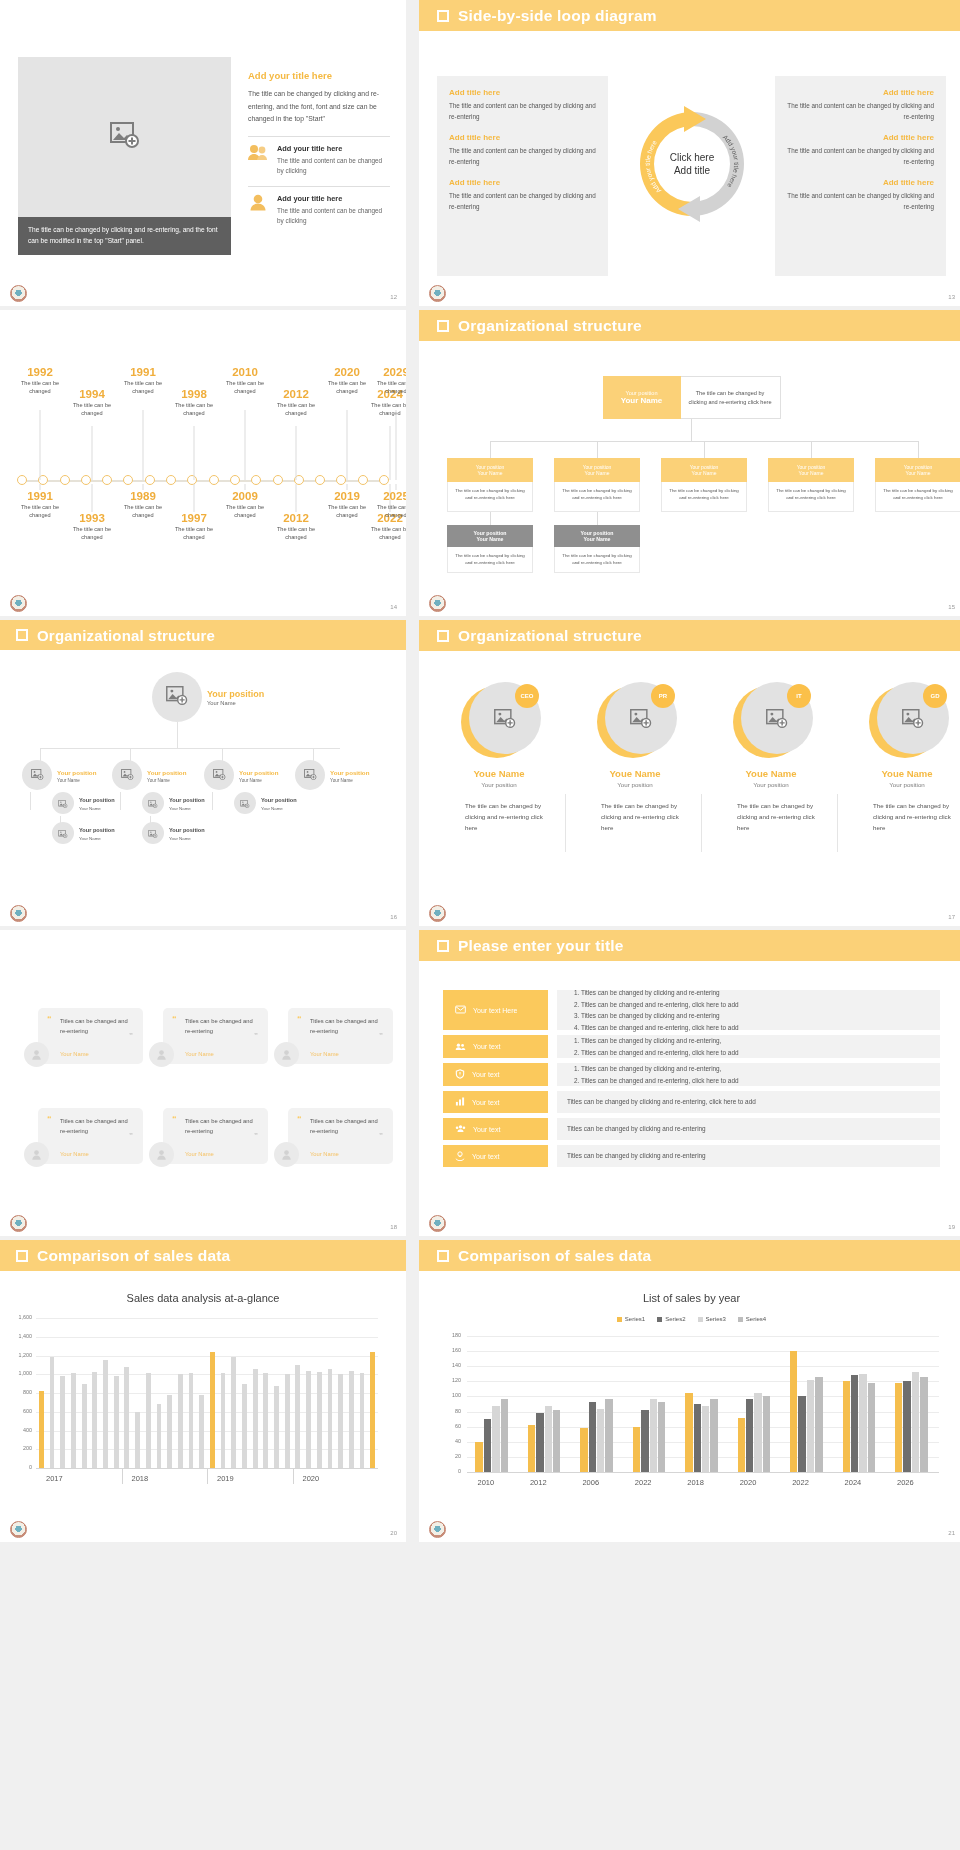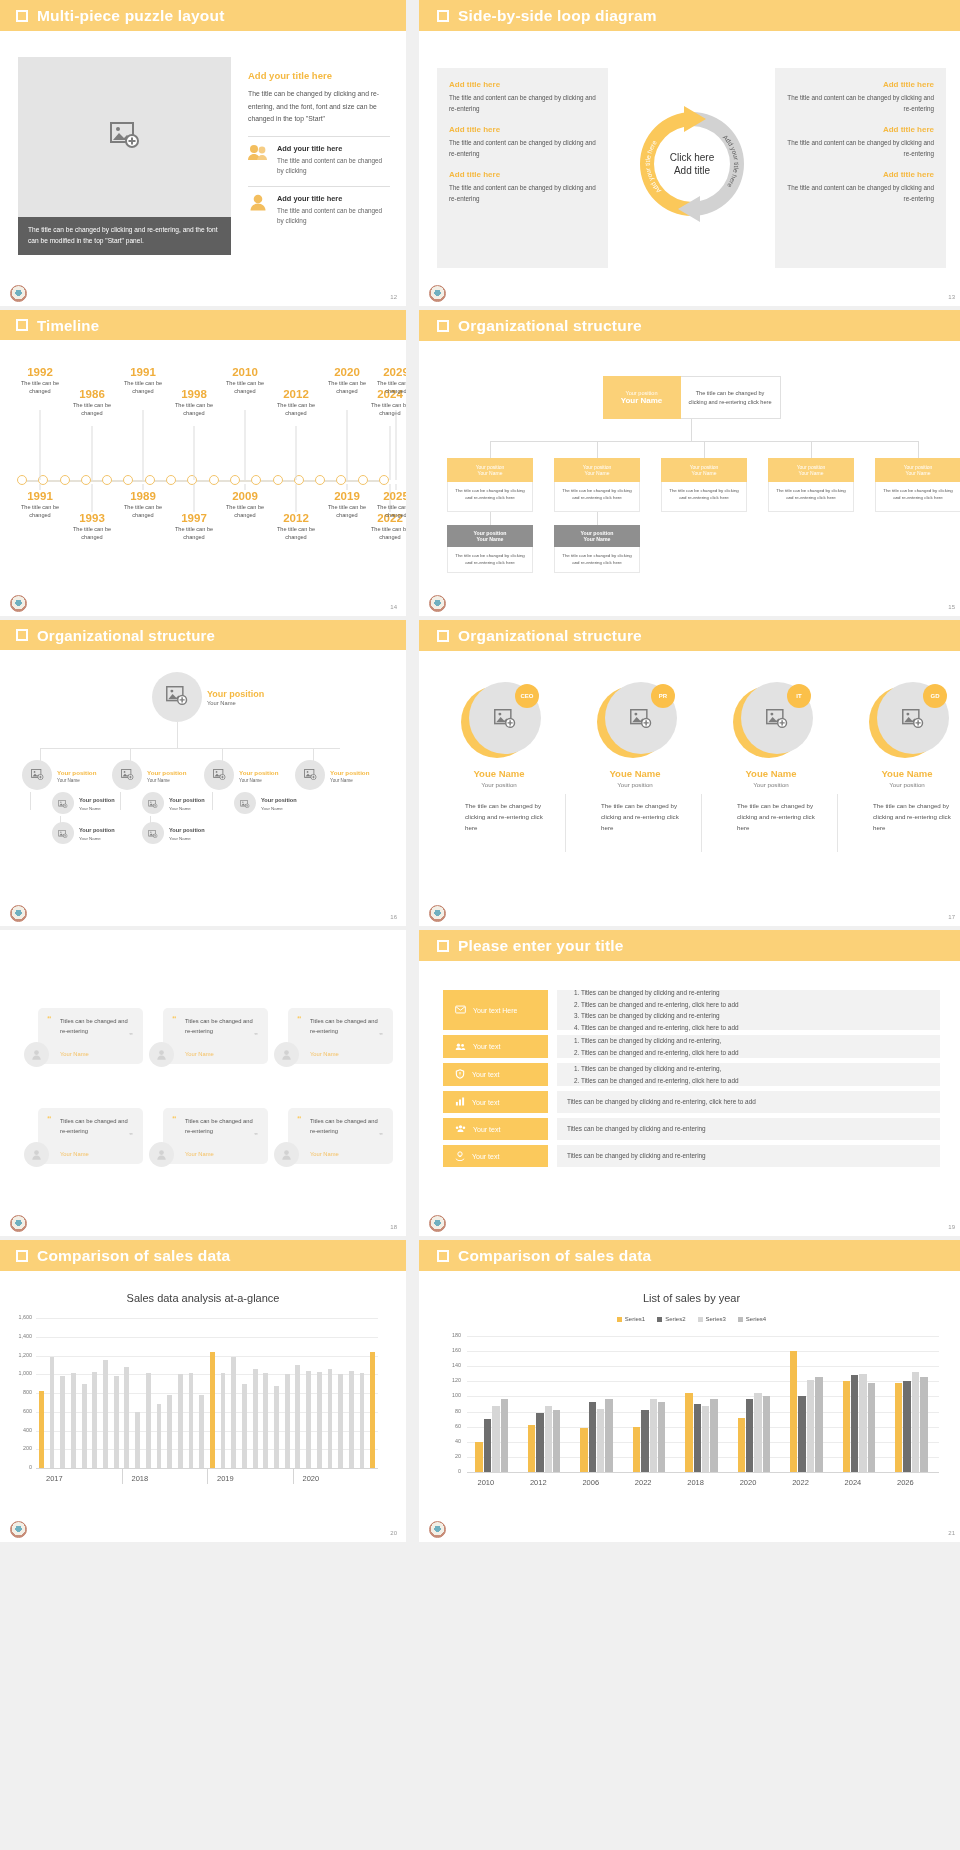--- a/index.html
+++ b/index.html
@@ -28,21 +28,21 @@
   .s1 .rtitle{font-size:9.5px;font-weight:bold;color:#f5b942;margin-bottom:7px;}
   .s1 .rbody{font-size:6.8px;line-height:12.5px;color:#555;}
   .s1 .hr{border-top:1px solid #dedede;margin:10px 0 7px;}
   .s1 .row{display:flex;gap:9px;align-items:flex-start;margin-bottom:8px;}
   .s1 .row .t{font-size:7.4px;font-weight:bold;color:#333;margin-bottom:3px;}
   .s1 .row .d{font-size:6.4px;line-height:10px;color:#666;}
 
   
   .s2 .hdr{height:31px;font-size:15.5px;padding-left:18px;}
   .s2 .hdr .box{width:8px;height:8px;}
-  .s2 .panel{position:absolute;top:68px;width:171px;height:200px;background:#f0f0f0;}
+  .s2 .panel{position:absolute;top:76px;width:171px;height:200px;background:#f0f0f0;}
   .s2 .panel.lft{left:18px;}
   .s2 .panel.rgt{right:18px;text-align:right;}
   .s2 .blk{padding:0 12px;}
   .s2 .bt{font-size:8px;font-weight:bold;color:#f5b942;margin-bottom:4px;}
   .s2 .bd{font-size:6.3px;line-height:10.5px;color:#555;}
   .s2 .ring{position:absolute;left:50%;top:98px;transform:translateX(-50%);}
 
   
   .s3 .hdr{height:30px;font-size:15px;padding-left:16px;}
   .s3 .hdr .box{width:8px;height:8px;}
@@ -139,24 +139,20 @@
   .leg i{display:inline-block;width:5px;height:5px;margin-right:3px;vertical-align:middle;}
 </style>
 </head>
 <body>
 
 <div class="grid">
 
   <div class="col">
 
     <div class="slide L s1" style="height:306px">
-      <div class="hdr">
-        <span class="box"></span>
-        <span class="ttl">Multi-piece puzzle layout</span>
-      </div>
       <div class="imgbox">
         <span style="position:absolute;left:50%;top:50%;transform:translate(-50%,-50%)">
           <svg width="30" height="26" viewBox="0 0 30 26">
               <rect x="1" y="1" width="22" height="19" fill="none" stroke="#7d7d7d" stroke-width="2"></rect>
               <circle cx="8" cy="7" r="2" fill="#7d7d7d"></circle>
               <path d="M3 18l6-7 5 5 3-3 5 5z" fill="#7d7d7d"></path>
               <circle cx="22" cy="19" r="6" fill="#fff" stroke="#7d7d7d" stroke-width="2"></circle>
               <path d="M22 15.5v7M18.5 19h7" stroke="#7d7d7d" stroke-width="2"></path>
             </svg>
         </span>
@@ -192,24 +188,20 @@
             <div class="t">Add your title here</div>
             <div class="d">The title and content can be changed by clicking</div>
           </span>
         </div>
       </div>
       <div class="logo"></div>
       <div class="pg">12</div>
     </div>
 
     <div class="slide L s3" style="height:306px">
-      <div class="hdr">
-        <span class="box"></span>
-        <span class="ttl">Timeline</span>
-      </div>
       <div class="tl" id="tl-host">
         <div class="axis"></div>
       <div class="node" style="left:22px"></div>
           <div class="node" style="left:43.294117647058826px"></div>
           <div class="node" style="left:64.58823529411765px"></div>
           <div class="node" style="left:85.88235294117646px"></div>
           <div class="node" style="left:107.17647058823529px"></div>
           <div class="node" style="left:128.47058823529412px"></div>
           <div class="node" style="left:149.76470588235293px"></div>
           <div class="node" style="left:171.05882352941177px"></div>
@@ -222,21 +214,21 @@
           <div class="node" style="left:320.11764705882354px"></div>
           <div class="node" style="left:341.4117647058823px"></div>
           <div class="node" style="left:362.70588235294116px"></div>
           <div class="node" style="left:384px"></div>
           <div class="ev" style="left:40px;top:4px">
             <div class="yr">1992</div>
             <div class="ds">The title can be changed</div>
           </div>
           <div class="stem" style="left:40px;top:48px;height:70px"></div>
           <div class="ev" style="left:92px;top:26px">
-            <div class="yr">1986</div>
+            <div class="yr">1994</div>
             <div class="ds">The title can be changed</div>
           </div>
           <div class="stem" style="left:92px;top:64px;height:54px"></div>
           <div class="ev" style="left:143px;top:4px">
             <div class="yr">1991</div>
             <div class="ds">The title can be changed</div>
           </div>
           <div class="stem" style="left:143px;top:48px;height:70px"></div>
           <div class="ev" style="left:194px;top:26px">
             <div class="yr">1998</div>

